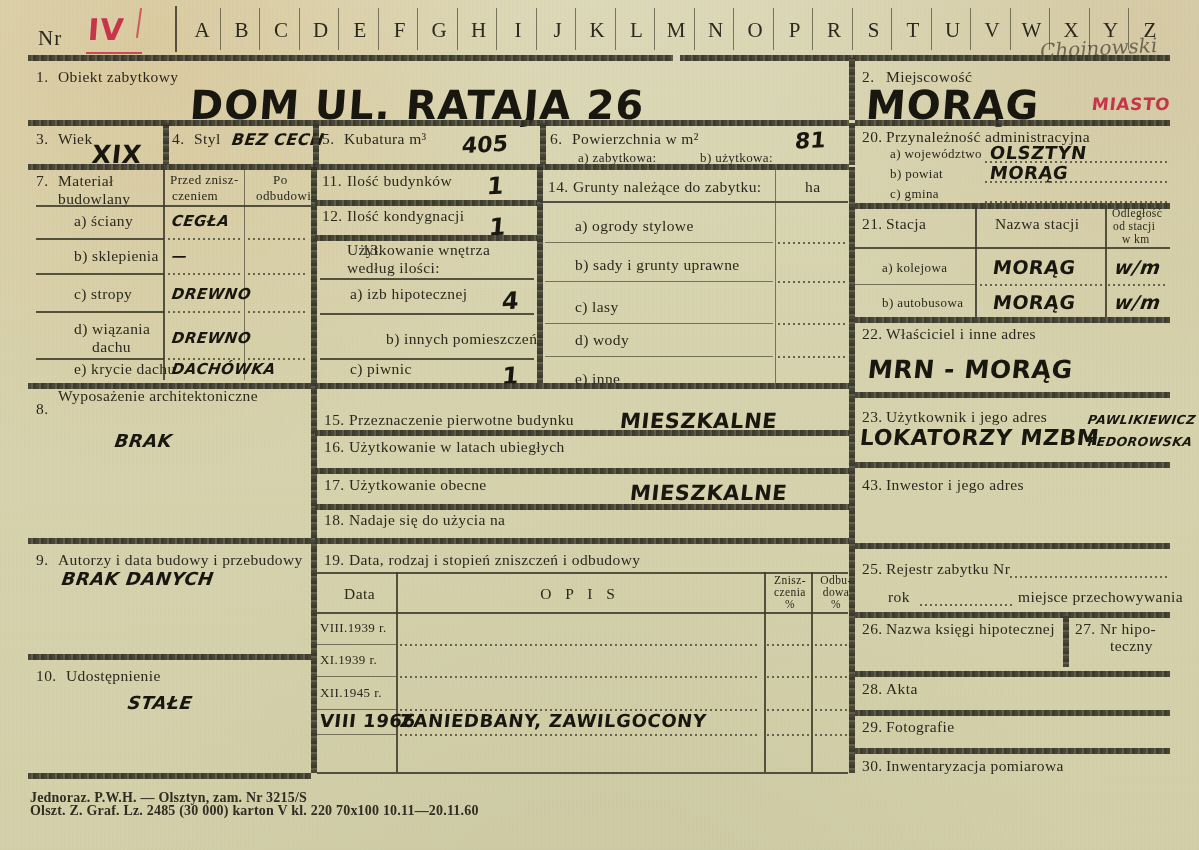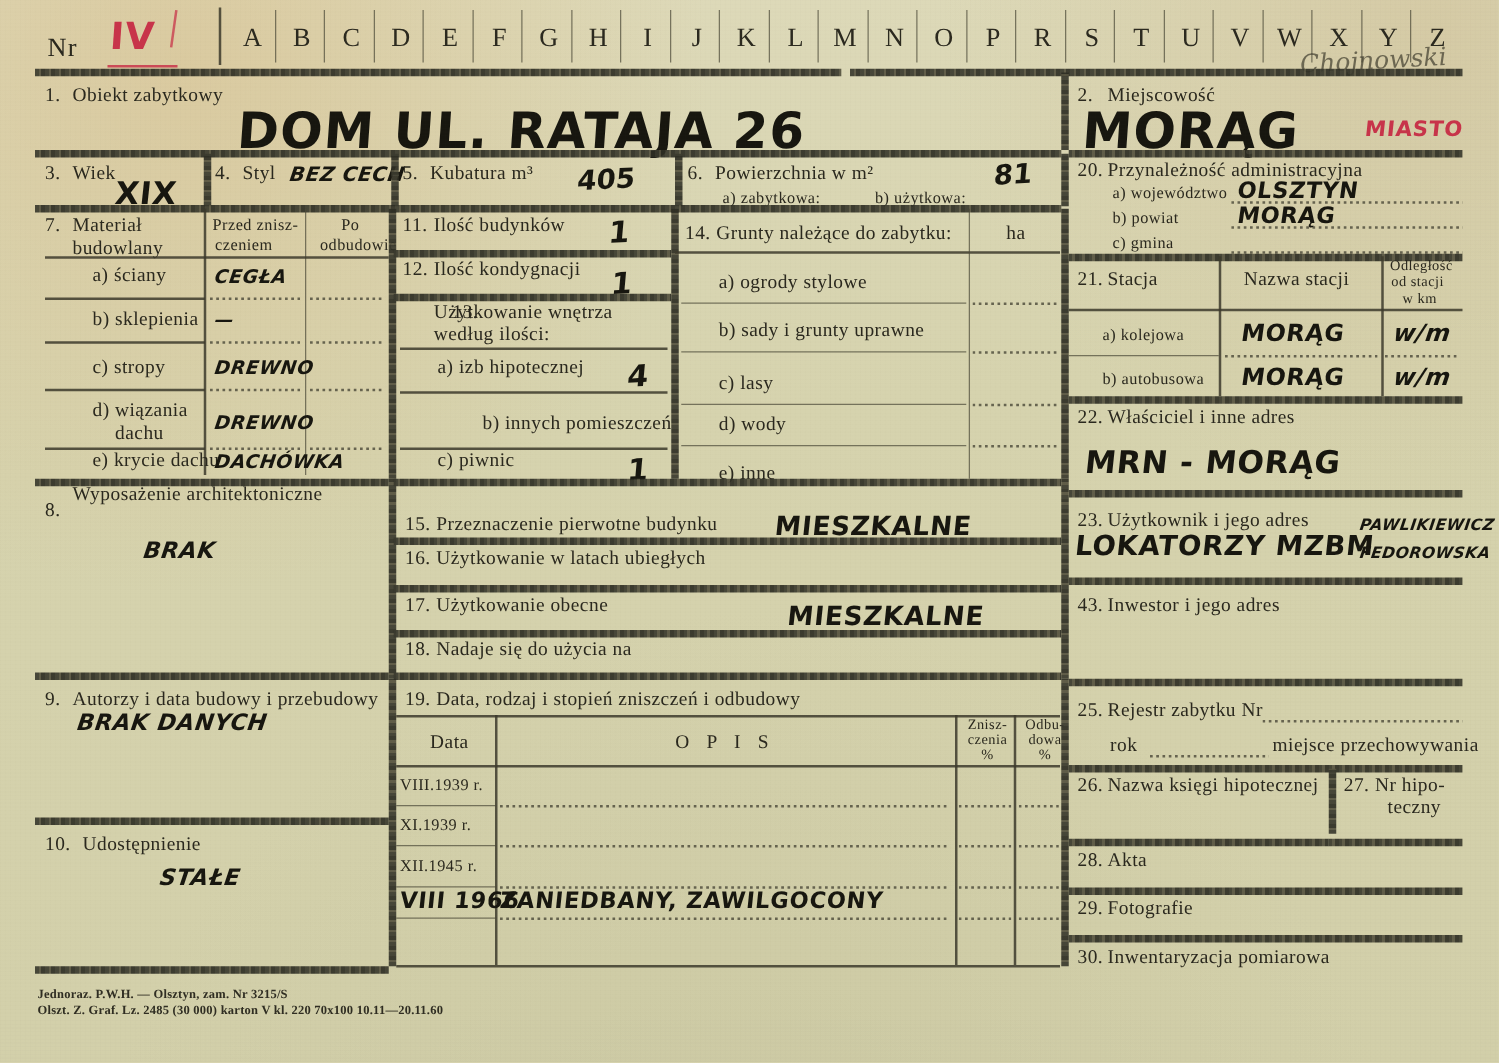--- a/index.html
+++ b/index.html
@@ -82,21 +82,21 @@
   .hw.red   { color:#c8344a; }
   .hw.ital  { font-style:italic; }
   .cursive {
     position:absolute;
     font-family:"DejaVu Serif", serif;
     font-style:italic; color:#2c2a1e; white-space:nowrap;
   }
 
   .footer {
     position:absolute; font-family:"Liberation Serif", serif;
-    font-size:10px; color:#2f2d22; letter-spacing:.2px; white-space:nowrap; font-weight:700;
+    font-size:14px; color:#2f2d22; letter-spacing:.2px; white-space:nowrap; font-weight:700;
   }
 </style>
 </head>
 <body>
 
 <div class="paper"></div>
 <div class="sheet" id="sheet">
 
   <div class="lbl nr" style="left:38px; top:26px;">Nr</div>
   <div class="hw big red" style="left:88px; top:12px; font-size:30px;">IV</div>

